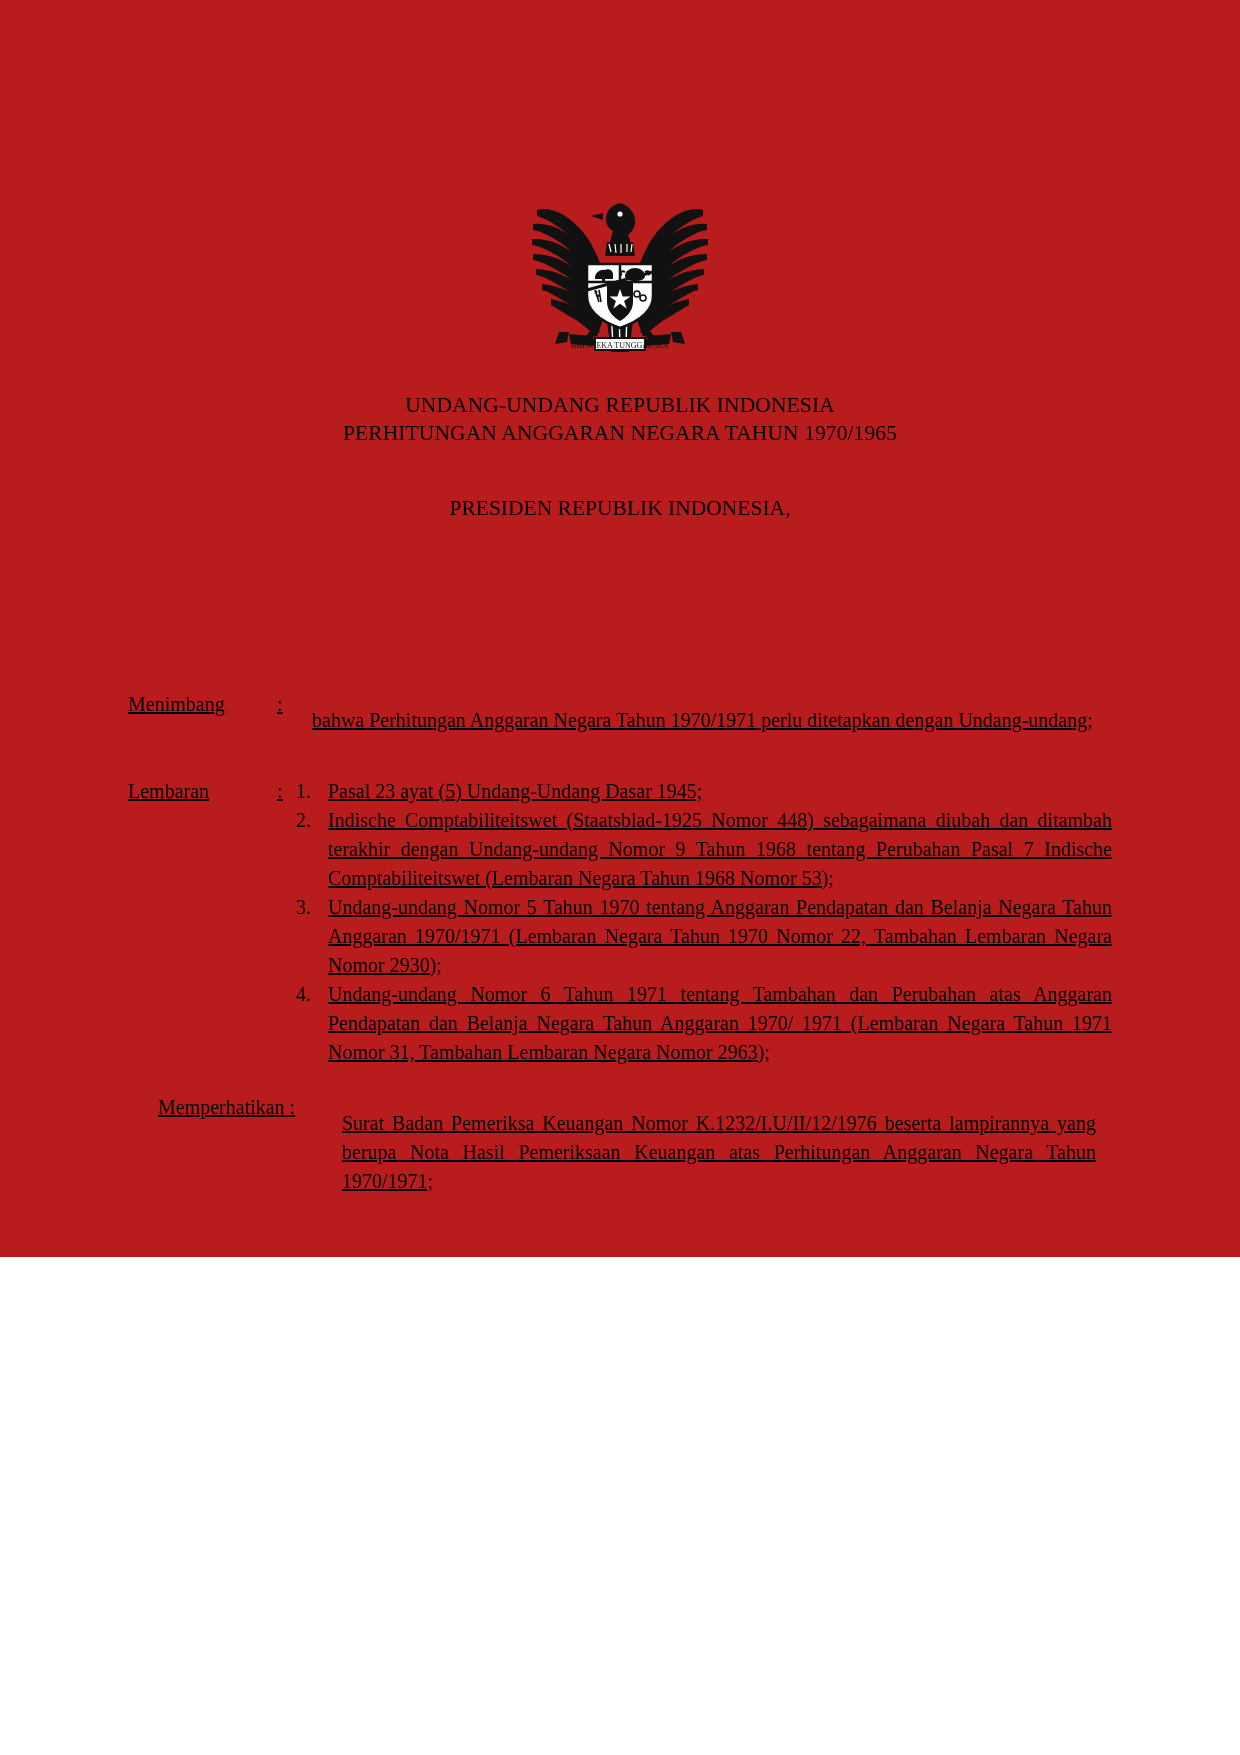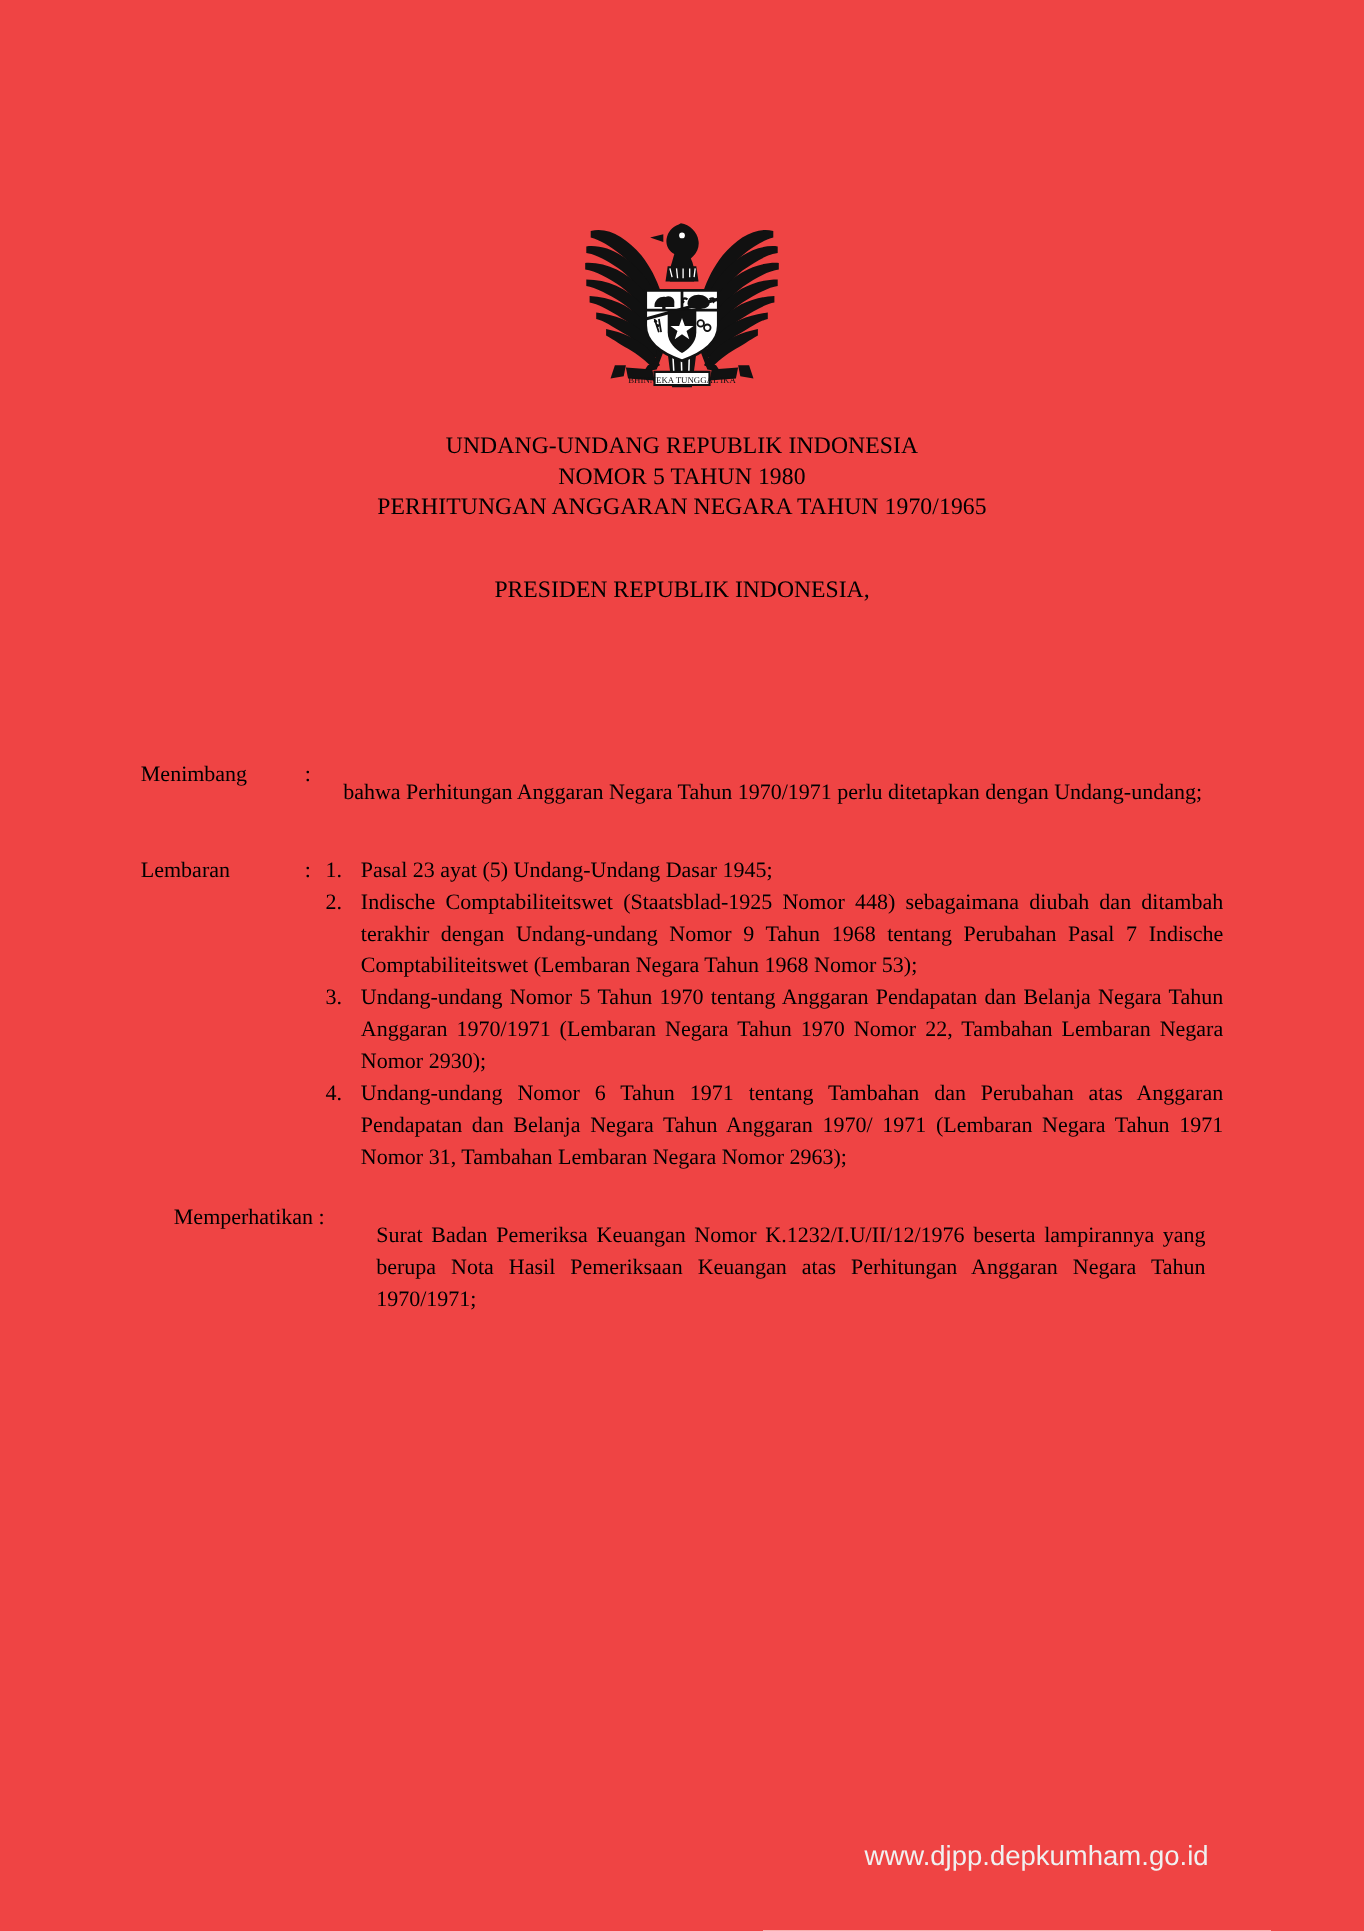--- a/index.html
+++ b/index.html
@@ -7,22 +7,22 @@
     padding: 0;
     background: #ffffff;
   }
   body {
     font-family: "Liberation Serif", serif;
     color: #000000;
   }
   .page {
     position: relative;
     width: 1240px;
-    height: 1755px;
-    background: #ef4444;
+    height: 1257px;
+    background: #b91c1c;
     overflow: hidden;
   }
 
   
   .emblem-wrap {
     position: absolute;
     top: 186px;
     left: 0;
     width: 1240px;
     display: flex;
@@ -61,20 +61,21 @@
     position: absolute;
     top: 690px;
     left: 128px;
     width: 984px;
     font-size: 20px;
   }
   .section {
     display: flex;
     align-items: flex-start;
     margin-bottom: 26px;
+    text-decoration: underline;
   }
   .sec-label {
     width: 149px;
     flex: 0 0 149px;
     font-size: 20px;
     line-height: 29px;
     white-space: nowrap;
   }
   .sec-label.wide {
     letter-spacing: 0px;
@@ -200,21 +201,20 @@
         <circle cx="118" cy="112" r="3" fill="none" stroke="#111111" stroke-width="1.6"></circle>
 
         <path d="M82 96 L108 96 L108 116 C108 126 100 132 95 135 C90 132 82 126 82 116 Z" fill="#111111"></path>
         <path d="M95 103 L97.6 110.4 L105.5 110.4 L99.1 115 L101.6 122.4 L95 117.8 L88.4 122.4 L90.9 115 L84.5 110.4 L92.4 110.4 Z" fill="#ffffff"></path>
       </g>
     </svg>
   </div>
 
   <div class="title-block">
     <div class="title-line">UNDANG-UNDANG REPUBLIK INDONESIA</div>
-    <div class="title-line">NOMOR 5 TAHUN 1980</div>
     <div class="title-line">PERHITUNGAN ANGGARAN NEGARA TAHUN 1970/1965</div>
     <div class="gap-1"></div>
     <div class="gap-2"></div>
     <div class="subtitle-line">PRESIDEN REPUBLIK INDONESIA,</div>
   </div>
 
   <div class="body-block">
 
     <div class="section">
       <div class="sec-label">Menimbang</div>

